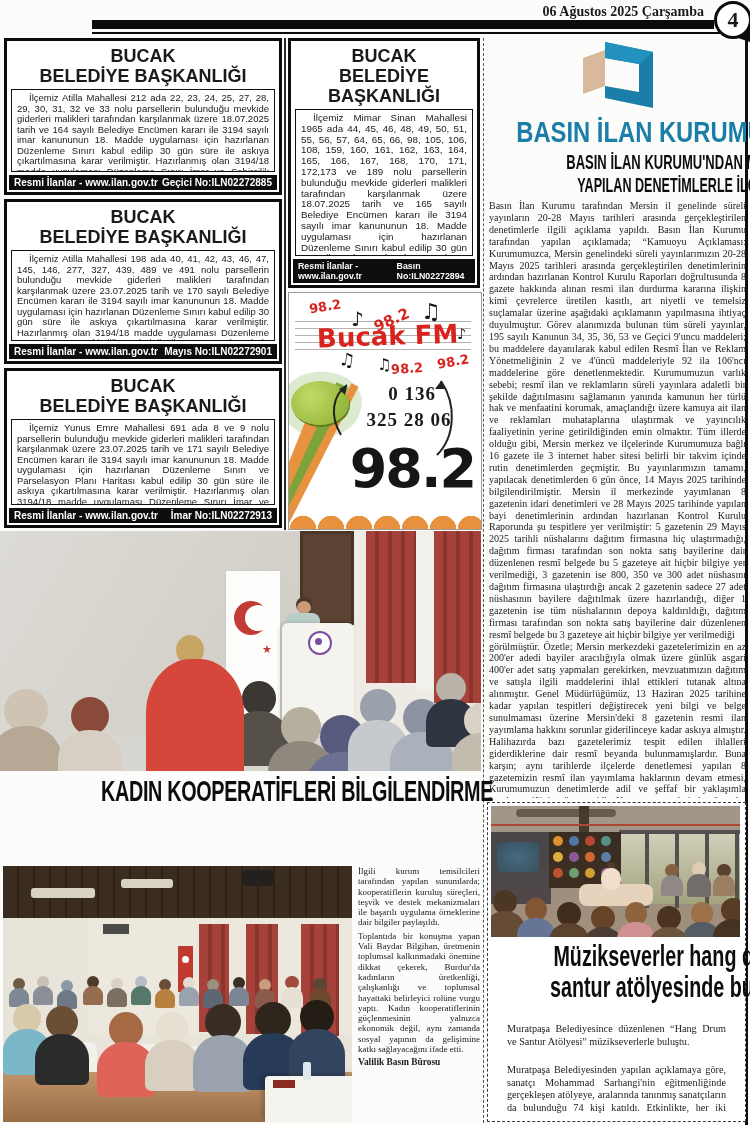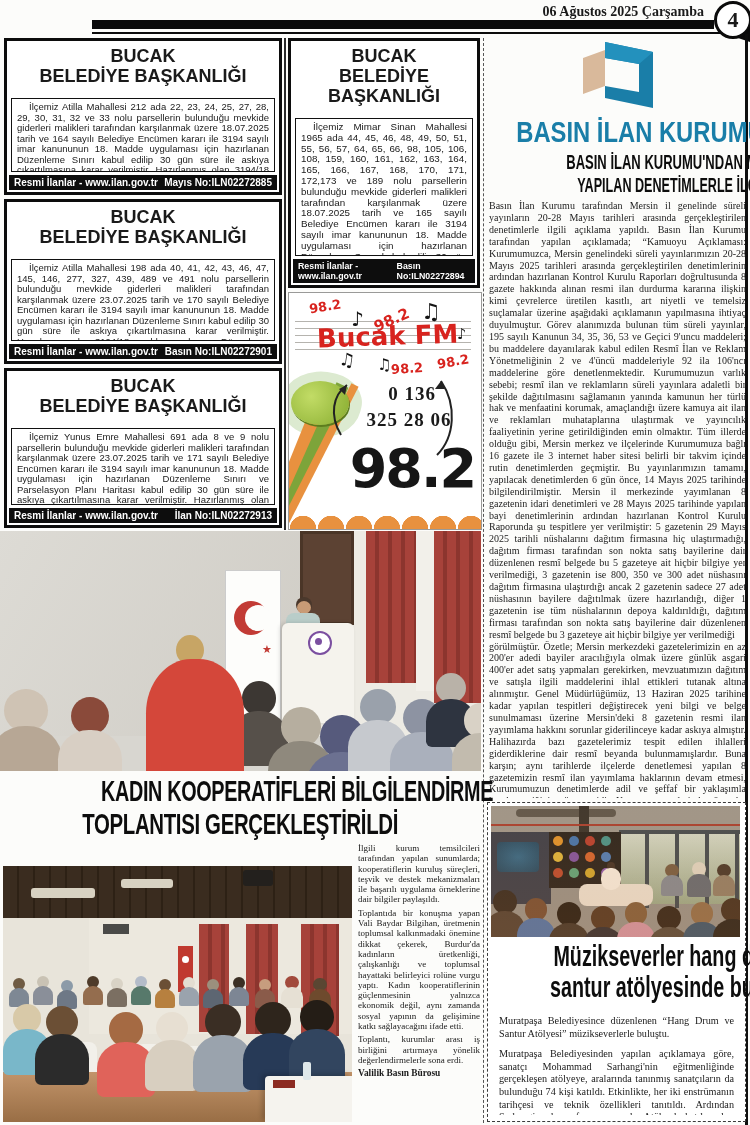--- a/index.html
+++ b/index.html
@@ -17,21 +17,21 @@
     clip-path:polygon(55% 0,100% 0,100% 100%,0 80%);}
   .pagenum{left:714px;top:1px;width:32px;height:32px;border-radius:50%;border:3px solid #0b0b0b;
     background:#fff;display:flex;align-items:center;justify-content:center;
     font-family:"Liberation Serif",serif;font-weight:bold;font-size:22px;z-index:4;}
   
   .vdiv1{left:284px;top:38px;width:2px;height:492px;background:#2a2a2a;}
   .vdiv2{left:483px;top:38px;width:0;height:1085px;border-left:1.6px dashed #555;}
   .redge{left:745px;top:34px;width:3px;height:1091px;background:#0e0e0e;}
   
   .notice{border:3.5px solid #0c0c0c;background:#fff;display:flex;flex-direction:column;padding:2px;}
-  .n-title{text-align:center;font-weight:bold;font-size:18px;line-height:20px;padding:3px 0 11px;}
+  .n-title{text-align:center;font-weight:bold;font-size:18px;line-height:20px;padding:3px 0 2px;}
   .n-title span{display:block;}
   .n-body{flex:1;border:1.6px solid #111;margin:1px 2px;padding:3px 5px;font-size:9.5px;
     line-height:10.5px;text-align:justify;text-indent:12px;overflow:hidden;color:#202020;}
   .n-foot{background:#0d0d0d;color:#fff;font-weight:bold;font-size:10px;display:flex;
     justify-content:space-between;padding:2px 5px;margin-top:2px;}
   
   .ad{left:288px;top:292px;width:192px;height:236px;border:1px solid #9a9a98;background:#fff;overflow:hidden;}
   .staff{left:6px;width:176px;height:1px;background:#b5b3ae;}
   .freq{color:#d8231e;font-weight:bold;font-size:13px;font-family:"DejaVu Sans",sans-serif;z-index:4;}
   .station{color:#d8231e;font-weight:bold;font-size:26px;font-family:"DejaVu Sans",sans-serif;
@@ -59,21 +59,21 @@
   
   .bik-brand{color:#1a7ea8;font-size:29px;}
   .serif-body{font-family:"Liberation Serif",serif;font-size:10px;line-height:11.9px;
     text-align:justify;color:#1c1c1c;}
   .serif-body p{margin:0;}
   .byline{font-weight:bold;font-family:"Liberation Serif",serif;}
   .dashed-box{left:487px;top:802px;width:259px;height:320px;border:1.6px dashed #3a3a3a;
     background:#fff;padding:3px;box-sizing:border-box;}
   .mus-body{font-family:"Liberation Serif",serif;font-size:10.2px;line-height:12.6px;
     text-align:justify;overflow:hidden;}
-  .mus-body p{margin:8px;}
+  .mus-body p{margin:16px;}
   
   .ph{position:absolute;overflow:hidden;}
   .pp{position:absolute;z-index:3;}
   .pp::before{content:"";display:block;width:calc(var(--s)*.6);height:calc(var(--s)*.6);
     border-radius:50%;background:var(--h);margin:0 auto;}
   .pp::after{content:"";display:block;width:var(--s);height:calc(var(--s)*.95);
     border-radius:48% 48% 12% 12%;background:var(--b);margin-top:calc(var(--s)*-.08);}
   .fold{background:repeating-linear-gradient(90deg,#a7423a 0 9px,#8c352e 9px 13px);}
   .vali-body{font-family:"Liberation Serif",serif;font-size:9px;line-height:10.3px;
     text-align:justify;overflow:hidden;}
@@ -95,45 +95,45 @@
   <div class="ab redge"></div>
 
   <div class="ab notice" style="left:4px;top:38px;width:278px;height:157px;box-sizing:border-box;">
     <div class="n-title">
       <span>BUCAK</span>
       <span>BELEDİYE BAŞKANLIĞI</span>
     </div>
     <div class="n-body">İlçemiz Atilla Mahallesi 212 ada  22, 23, 24, 25, 27, 28, 29, 30, 31, 32 ve 33 nolu parsellerin bulunduğu mevkide giderleri malikleri tarafından karşılanmak üzere 18.07.2025 tarih ve 164 sayılı Belediye Encümen kararı ile 3194 sayılı imar kanununun 18. Madde uygulaması için hazırlanan Düzenleme Sınırı  kabul edilip 30 gün süre ile askıya çıkartılmasına karar verilmiştir. Hazırlanmış olan 3194/18 madde uygulaması Düzenleme Sınırı İmar ve Şehircilik Müdürlüğü ilan panosunda askıda olup, ilgililere ilanen duyurulur.</div>
     <div class="n-foot">
       <span>Resmi İlanlar - www.ilan.gov.tr</span>
-      <span>Mayıs No:ILN02272885</span>
+      <span>Geçici No:ILN02272885</span>
     </div>
   </div>
 
   <div class="ab notice" style="left:4px;top:199px;width:278px;height:165px;box-sizing:border-box;">
     <div class="n-title">
       <span>BUCAK</span>
       <span>BELEDİYE BAŞKANLIĞI</span>
     </div>
     <div class="n-body">İlçemiz Atilla Mahallesi 198 ada  40, 41, 42, 43, 46, 47, 145, 146, 277, 327, 439, 489 ve 491 nolu parsellerin bulunduğu mevkide giderleri malikleri tarafından karşılanmak üzere 23.07.2025 tarih ve 170 sayılı Belediye Encümen kararı ile 3194 sayılı imar kanununun 18. Madde uygulaması için hazırlanan Düzenleme Sınırı  kabul edilip 30 gün süre ile askıya çıkartılmasına karar verilmiştir. Hazırlanmış olan 3194/18 madde uygulaması Düzenleme Sınırı İmar ve Şehircilik Müdürlüğü ilan panosunda askıda olup, ilgililere ilanen duyurulur.</div>
     <div class="n-foot">
       <span>Resmi İlanlar - www.ilan.gov.tr</span>
-      <span>Basın No:ILN02272901</span>
+      <span>Mayıs No:ILN02272901</span>
     </div>
   </div>
 
   <div class="ab notice" style="left:4px;top:368px;width:278px;height:160px;box-sizing:border-box;">
     <div class="n-title">
       <span>BUCAK</span>
       <span>BELEDİYE BAŞKANLIĞI</span>
     </div>
     <div class="n-body">İlçemiz Yunus Emre Mahallesi 691 ada  8 ve 9 nolu parsellerin bulunduğu mevkide giderleri malikleri tarafından karşılanmak üzere 23.07.2025 tarih ve 171 sayılı Belediye Encümen kararı ile 3194 sayılı imar kanununun 18. Madde uygulaması için hazırlanan Düzenleme Sınırı ve Parselasyon Planı Haritası   kabul edilip 30 gün süre ile askıya çıkartılmasına karar verilmiştir. Hazırlanmış olan 3194/18 madde uygulaması Düzenleme Sınırı İmar ve Şehircilik Müdürlüğü ilan panosunda askıda olup, ilgililere ilanen duyurulur.</div>
     <div class="n-foot">
       <span>Resmi İlanlar - www.ilan.gov.tr</span>
-      <span>İlan No:ILN02272913</span>
+      <span>İmar No:ILN02272913</span>
     </div>
   </div>
 
   <div class="ab notice" style="left:288px;top:38px;width:192px;height:250px;box-sizing:border-box;">
     <div class="n-title">
       <span>BUCAK</span>
       <span>BELEDİYE BAŞKANLIĞI</span>
     </div>
     <div class="n-body" style="font-size:9.8px;line-height:10.8px;">İlçemiz Mimar Sinan Mahallesi 1965 ada 44, 45, 46, 48, 49, 50, 51, 55, 56, 57, 64, 65, 66, 98, 105, 106, 108, 159, 160, 161, 162, 163, 164, 165, 166, 167, 168, 170, 171, 172,173 ve 189 nolu parsellerin bulunduğu mevkide giderleri malikleri tarafından karşılanmak üzere 18.07.2025 tarih ve 165 sayılı Belediye Encümen kararı ile 3194 sayılı imar kanununun 18. Madde uygulaması için hazırlanan Düzenleme Sınırı  kabul edilip 30 gün süre ile askıya çıkartılmasına karar verilmiştir. Hazırlanmış olan 3194/18 madde uygulaması Düzenleme Sınırı İmar ve Şehircilik Müdürlüğü ilan panosunda askıda olup, ilgililere ilanen duyurulur.</div>
     <div class="n-foot" style="font-size:8.8px;">
@@ -222,21 +222,20 @@
     <i class="pp" style="left:268px;top:176px;--s:66px;--h:#b6ae9f;--b:#8f897d"></i>
     <i class="pp" style="left:306px;top:184px;--s:72px;--h:#565a7c;--b:#6c7191"></i>
     <i class="pp" style="left:348px;top:158px;--s:60px;--h:#9aa1ab;--b:#c6c9ce"></i>
     <i class="pp" style="left:390px;top:168px;--s:64px;--h:#8d93a2;--b:#aab0bc"></i>
     <i class="pp" style="left:426px;top:142px;--s:50px;--h:#b9b2a8;--b:#2e3440"></i>
     <i class="pp" style="left:452px;top:172px;--s:58px;--h:#d9d2c6;--b:#c2bbae"></i>
   </div>
 
   <div class="ab" style="left:0;top:774px;width:481px">
     <div class="hline"><span class="cond big-head" style="--sx:.66">KADIN KOOPERATİFLERİ BİLGİLENDİRME</span></div>
-    <div class="hline"><span class="cond big-head" style="--sx:.68">TOPLANTISI GERÇEKLEŞTİRİLDİ</span></div>
   </div>
 
   <div class="ph" style="left:3px;top:866px;width:349px;height:256px;background:#e8e4da">
     <div class="ab" style="left:0;top:0;width:349px;height:52px;background:repeating-linear-gradient(90deg,#3a2c1f 0 14px,#2d2115 14px 16px)"></div>
     <div class="ab" style="left:28px;top:22px;width:64px;height:10px;background:#d8d2c2;border-radius:3px"></div>
     <div class="ab" style="left:118px;top:13px;width:52px;height:9px;background:#d8d2c2;border-radius:3px"></div>
     <div class="ab" style="left:240px;top:4px;width:30px;height:16px;background:#23201d;border-radius:3px"></div>
     <div class="ab" style="left:0;top:42px;width:86px;height:172px;background:repeating-linear-gradient(90deg,#503a26 0 5px,#33221а 5px,#2e1f13 5px 8px)"></div>
     <div class="ab" style="left:86px;top:52px;width:263px;height:116px;background:#ece8de"></div>
     <div class="ab" style="left:100px;top:58px;width:26px;height:10px;background:#4a4a48"></div>
@@ -267,24 +266,23 @@
     <i class="pp" style="left:142px;top:146px;--s:54px;--h:#e7dfd2;--b:#d8cfc0"></i>
     <i class="pp" style="left:190px;top:138px;--s:60px;--h:#3a2e24;--b:#9aa3ad"></i>
     <i class="pp" style="left:240px;top:136px;--s:60px;--h:#2e251c;--b:#273a57"></i>
     <i class="pp" style="left:286px;top:134px;--s:56px;--h:#241d16;--b:#32455f"></i>
     <div class="ab" style="left:0;top:206px;width:349px;height:50px;background:linear-gradient(#c2946a,#996e45);z-index:2"></div>
     <div class="ab" style="left:262px;top:210px;width:87px;height:46px;background:#f5f3ee;border-radius:4px 0 0 0;box-shadow:-3px -2px 5px rgba(0,0,0,.2);z-index:4"></div>
     <div class="ab" style="left:300px;top:196px;width:8px;height:18px;background:#dfe8ea;border-radius:2px;z-index:4"></div>
     <div class="ab" style="left:270px;top:214px;width:22px;height:8px;background:#8c2b22;z-index:5"></div>
   </div>
 
-  <div class="ab vali-body" style="left:358px;top:843px;width:122px;height:258px">
+  <div class="ab vali-body" style="left:358px;top:866px;width:122px;height:258px">
     <p>İlgili kurum temsilcileri tarafından yapılan sunumlarda; kooperatiflerin kuruluş süreçleri, teşvik ve destek mekanizmaları ile başarılı uygulama örneklerine dair bilgiler paylaşıldı.</p>
     <p>Toplantıda bir konuşma yapan Vali Baydar Bilgihan, üretmenin toplumsal kalkınmadaki önemine dikkat çekerek, Burdur'da kadınların üretkenliği, çalışkanlığı ve toplumsal hayattaki belirleyici rolüne vurgu yaptı. Kadın kooperatiflerinin güçlenmesinin yalnızca ekonomik değil, aynı zamanda sosyal yapının da gelişimine katkı sağlayacağını ifade etti.</p>
-    <p>Toplantı, kurumlar arası iş birliğini artırmaya yönelik değerlendirmelerle sona erdi.</p>
     <div class="byline" style="font-size:9.4px">Valilik Basın Bürosu</div>
   </div>
 
   <div class="ab dashed-box">
     <div class="ph" style="position:relative;width:249px;height:131px;background:#8f8d88">
       <div class="ab" style="left:0;top:0;width:249px;height:28px;background:#97948e"></div>
       <div class="ab" style="left:25px;top:3px;width:100px;height:8px;background:#55524c;border-radius:4px"></div>
       <div class="ab" style="left:88px;top:0;width:10px;height:26px;background:#2f2d2a"></div>
       <div class="ab" style="left:0;top:18px;width:249px;height:2px;background:#a23b30"></div>
       <div class="ab" style="left:0;top:26px;width:60px;height:72px;background:#323949"></div>

